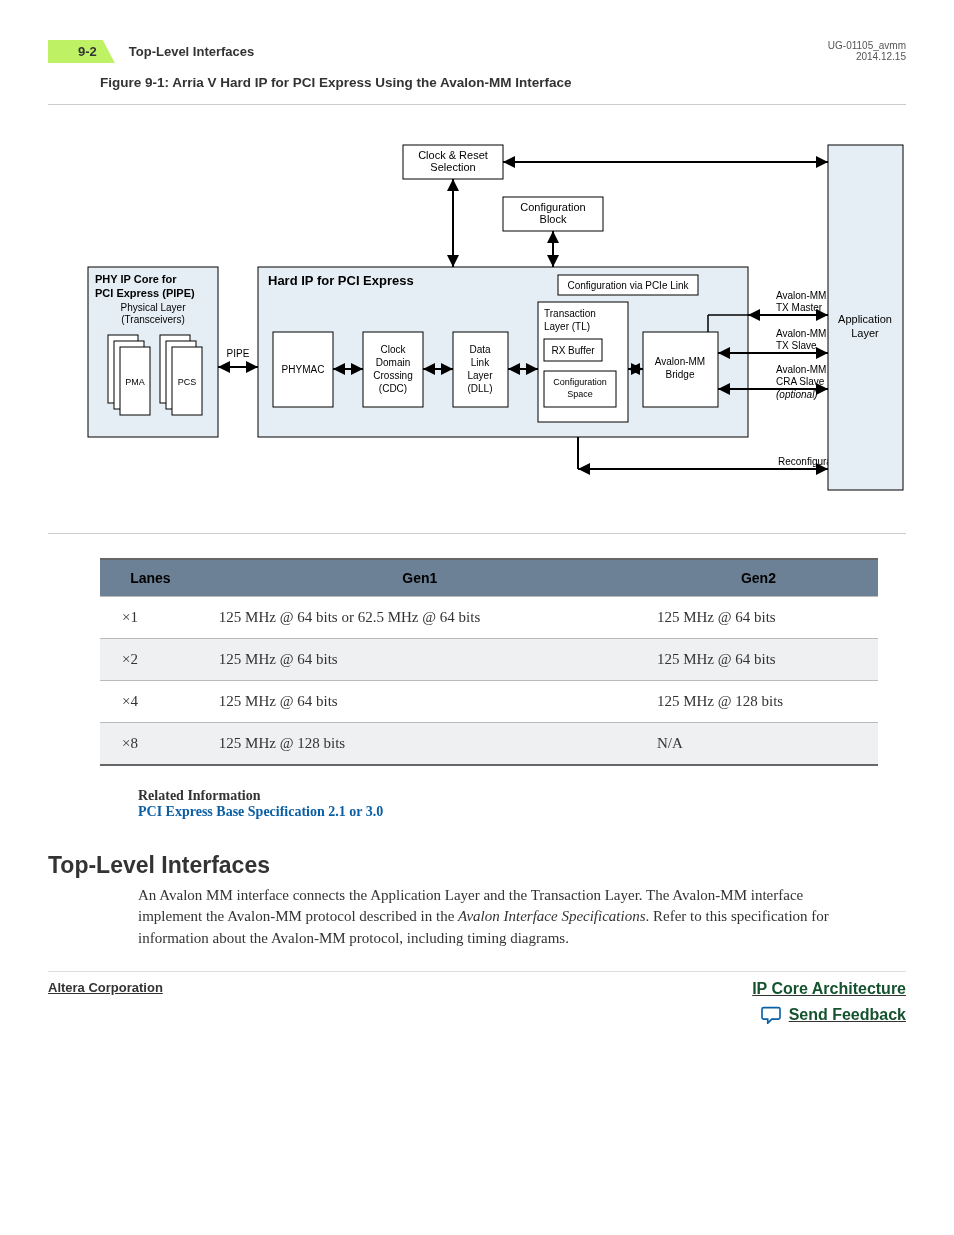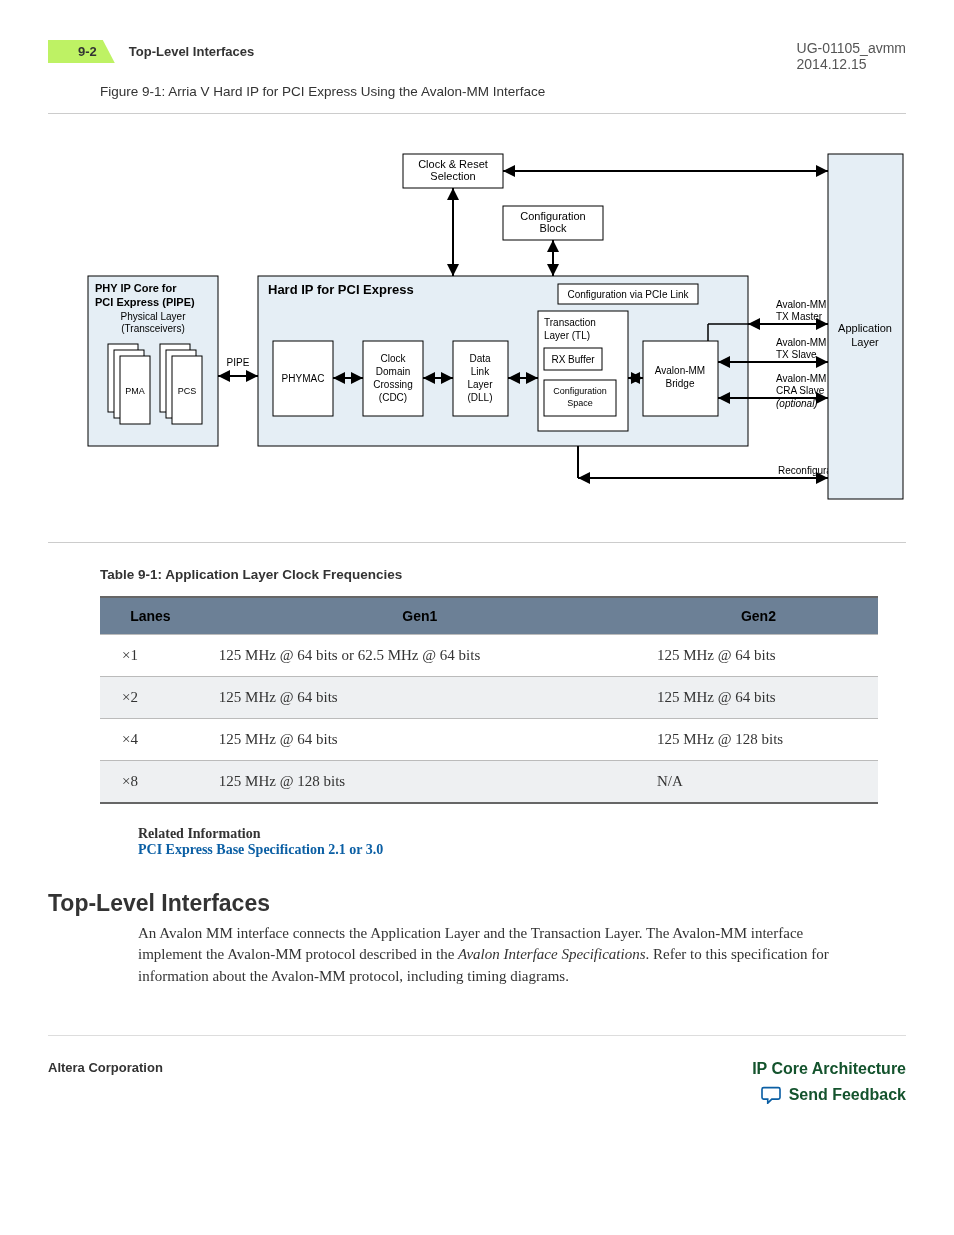--- a/index.html
+++ b/index.html
@@ -16,38 +16,38 @@
   .page-num-chip {
     background: #bef264;
     color: #333;
     font-weight: 700;
     font-size: 13px;
     padding: 4px 18px 4px 30px;
     clip-path: polygon(0 0, calc(100% - 12px) 0, 100% 100%, 0 100%);
     margin-right: 14px;
   }
   .header-title { font-weight: 700; font-size: 13px; }
-  .header-right { text-align: left; font-size: 14px; color: #555; }
-  .figure-caption { font-weight: 400; font-size: 13.5px; margin: 6px 0 14px 52px; }
+  .header-right { text-align: right; font-size: 10px; color: #555; }
+  .figure-caption { font-weight: 700; font-size: 13.5px; margin: 6px 0 14px 52px; }
   .diagram-wrap { border-top: 1px solid #ccc; border-bottom: 1px solid #ccc; margin: 0 0 24px 0; padding: 22px 0; text-align: right; }
   .table-caption { font-weight: 700; font-size: 13.5px; margin: 0 0 14px 52px; }
   table.freq { width: calc(100% - 80px); margin-left: 52px; border-collapse: collapse; font-size: 14px; border-top: 2px solid #666; border-bottom: 2px solid #666;}
   table.freq th { background: #6c8096; color: #000000; font-weight: 700; padding: 10px 14px; text-align: center; font-size: 14px; }
   table.freq td { padding: 12px 18px; border-top: 1px solid #bbb; font-family: Georgia, 'Times New Roman', serif; font-size: 15px; }
   table.freq tbody tr:nth-child(even) td { background: #eef0f2; }
   table.freq td:first-child { padding-left: 22px; }
   table.freq td:nth-child(2) { text-align: left; }
   .related { margin: 22px 0 0 90px; }
   .related-label { font-weight: 700; font-family: Georgia, serif; font-size: 14px; }
   .related-link { color: #0b5fa4; font-weight: 700; font-family: Georgia, serif; font-size: 14px; cursor: pointer; }
   h2.sec { font-size: 23px; font-weight: 700; margin: 32px 0 6px 0; }
   h3.sec { font-size: 20px; font-weight: 700; margin: 20px 0 10px 0; }
   p.body { font-family: Georgia, 'Times New Roman', serif; font-size: 15px; line-height: 1.42; margin: 0 0 0 90px; max-width: 720px;}
   p.body em { font-style: italic; }
-  .footer-row { display: flex; justify-content: space-between; align-items: flex-start; margin-top: 48px; border-top: 1px solid #ddd; padding-top: 24px;}
+  .footer-row { display: flex; justify-content: space-between; align-items: flex-start; margin-top: 22px; border-top: 1px solid #ddd; padding-top: 8px; text-decoration: underline;}
   .footer-left { font-weight: 700; font-size: 13px; }
   .footer-right { text-align: right; }
   .footer-link { color: #14532d; font-weight: 700; font-size: 16px; cursor: pointer; display: block; }
   .feedback-row { display: flex; align-items: center; justify-content: flex-end; gap: 8px; margin-top: 8px;}
   .feedback-icon { width: 20px; height: 18px; }
 </style>
 </head>
 <body>
 
 <div class="page">
@@ -161,21 +161,20 @@
       <text x="730" y="338" font-size="10">Reconfiguration</text>
       <line x1="530" y1="310" x2="530" y2="342" stroke="#000" stroke-width="2"></line>
       <line x1="530" y1="342" x2="780" y2="342" stroke="#000" stroke-width="2" marker-start="url(#arrS)" marker-end="url(#arr)"></line>
 
       <rect x="780" y="18" width="75" height="345" fill="#e5eef5" stroke="#000"></rect>
       <text x="817" y="196" text-anchor="middle" font-size="11">Application</text>
       <text x="817" y="210" text-anchor="middle" font-size="11">Layer</text>
     </svg>
   </div>
 
-  <div class="table-caption">Table 9-1: Application Layer Clock Frequencies</div>
 
   <table class="freq">
     <thead>
       <tr>
         <th>Lanes</th>
         <th>Gen1</th>
         <th>Gen2</th>
       </tr>
     </thead>
     <tbody>

